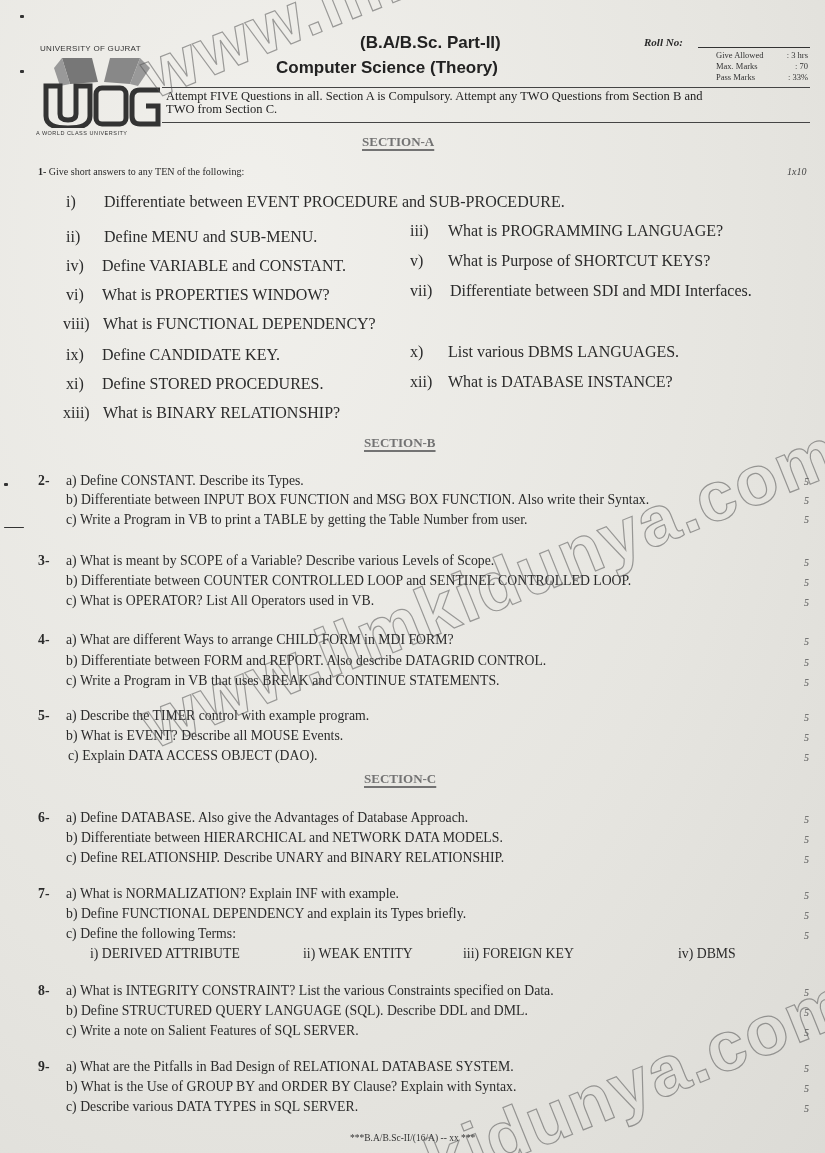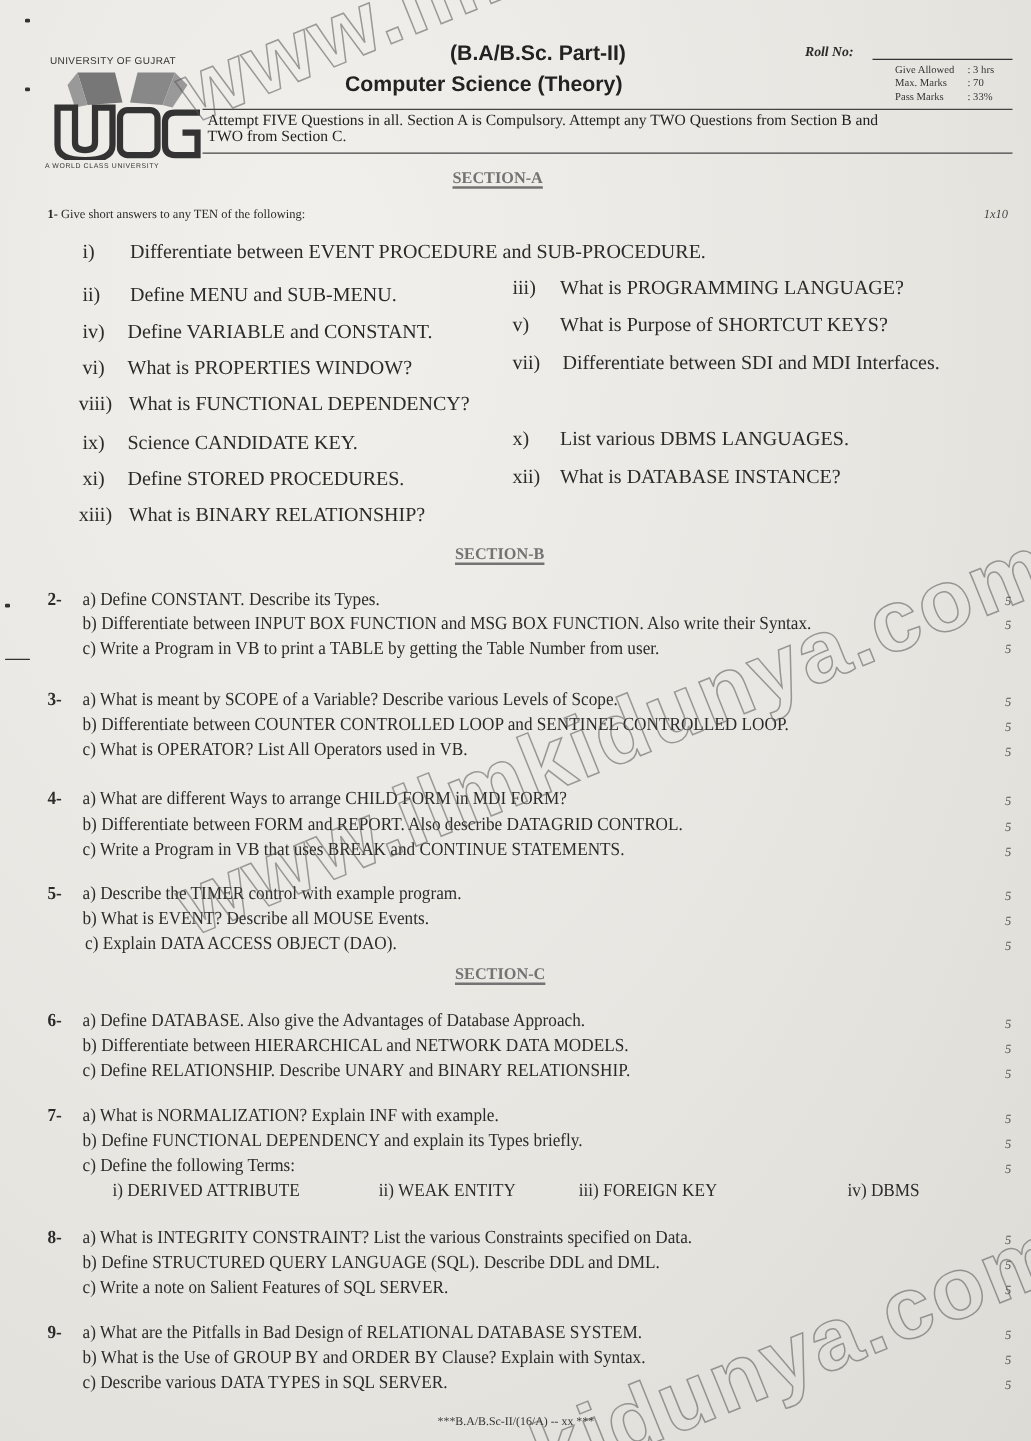--- a/index.html
+++ b/index.html
@@ -21,21 +21,21 @@
   
   .logo { left: 36px; top: 44px; width: 130px; height: 95px; }
   .logo .uni { position:absolute; left:4px; top:0; font-family:"Liberation Sans",sans-serif; font-size:8px; letter-spacing:0.3px; color:#333; }
   .logo .wcu { position:absolute; left:0; top:86px; font-family:"Liberation Sans",sans-serif; font-size:5.5px; letter-spacing:0.5px; color:#333; }
   .logo .mark { position:absolute; left:4px; top:10px; width:124px; height:74px; }
   .subtitle { left: 360px; top: 33px; font-family:"Liberation Sans",sans-serif; font-weight:bold; font-size:17px; color:#222; }
   .title { left: 276px; top: 58px; font-family:"Liberation Sans",sans-serif; font-weight:bold; font-size:17px; color:#222; }
   .roll { left: 644px; top: 36px; font-style:italic; font-weight:bold; font-size:11px; }
   .roll-line { left: 698px; top: 47px; width: 112px; border-bottom: 1px solid #333; }
   .meta { left: 716px; top: 50px; font-size: 8.5px; line-height: 11px; color:#333; }
-  .meta .r { display:flex; } .meta .k{ width:58px; } .meta .v{ width:34px; }
+  .meta .r { display:flex; } .meta .k{ width:58px; } .meta .v{ width:34px; text-align:right; }
   .rule { left: 162px; width: 648px; border-top: 1.5px solid #444; }
   .instr { left: 166px; top: 90px; width: 650px; font-size: 12.5px; line-height: 13px; color:#222; }
   .instr b { font-weight: normal; }
   .sect { font-weight: bold; font-size: 13px; text-decoration: underline; text-decoration-thickness: 2px; text-underline-offset: 3px; color:#737373; }
   .marks10 { left: 787px; top: 166px; font-style: italic; font-size: 10px; color:#444; }
   .q1head { left: 38px; top: 166px; font-size: 10px; }
   .q1head b { font-weight:bold; }
   .sa { font-size: 16px; color:#2b2b2b; white-space: nowrap; }
   .sa .n { display:inline-block; }
   
@@ -97,21 +97,21 @@
 <div class="abs marks10">1x10</div>
 
 <div class="abs sa" style="left:66px;top:193px"><span class="n" style="width:38px">i)</span><span>Differentiate between EVENT PROCEDURE and SUB-PROCEDURE.</span></div>
 <div class="abs sa" style="left:66px;top:228px"><span class="n" style="width:38px">ii)</span><span>Define MENU and SUB-MENU.</span></div>
 <div class="abs sa" style="left:410px;top:222px"><span class="n" style="width:38px">iii)</span><span>What is PROGRAMMING LANGUAGE?</span></div>
 <div class="abs sa" style="left:66px;top:257px"><span class="n" style="width:36px">iv)</span><span>Define VARIABLE and CONSTANT.</span></div>
 <div class="abs sa" style="left:410px;top:252px"><span class="n" style="width:38px">v)</span><span>What is Purpose of SHORTCUT KEYS?</span></div>
 <div class="abs sa" style="left:66px;top:286px"><span class="n" style="width:36px">vi)</span><span>What is PROPERTIES WINDOW?</span></div>
 <div class="abs sa" style="left:410px;top:282px"><span class="n" style="width:40px">vii)</span><span>Differentiate between SDI and MDI Interfaces.</span></div>
 <div class="abs sa" style="left:63px;top:315px"><span class="n" style="width:40px">viii)</span><span>What is FUNCTIONAL DEPENDENCY?</span></div>
-<div class="abs sa" style="left:66px;top:346px"><span class="n" style="width:36px">ix)</span><span>Science CANDIDATE KEY.</span></div>
+<div class="abs sa" style="left:66px;top:346px"><span class="n" style="width:36px">ix)</span><span>Define CANDIDATE KEY.</span></div>
 <div class="abs sa" style="left:410px;top:343px"><span class="n" style="width:38px">x)</span><span>List various DBMS LANGUAGES.</span></div>
 <div class="abs sa" style="left:66px;top:375px"><span class="n" style="width:36px">xi)</span><span>Define STORED PROCEDURES.</span></div>
 <div class="abs sa" style="left:410px;top:373px"><span class="n" style="width:38px">xii)</span><span>What is DATABASE INSTANCE?</span></div>
 <div class="abs sa" style="left:63px;top:404px"><span class="n" style="width:40px">xiii)</span><span>What is BINARY RELATIONSHIP?</span></div>
 
 <div class="abs sect" style="left:364px;top:435px">SECTION-B</div>
 
 <div class="abs lq qnum" style="left:38px;top:472px">2-</div>
 <div class="abs lq" style="left:66px;top:472px">a) Define CONSTANT. Describe its Types.</div>
 <div class="abs lq" style="left:66px;top:491px">b) Differentiate between INPUT BOX FUNCTION and MSG BOX FUNCTION. Also write their Syntax.</div>

